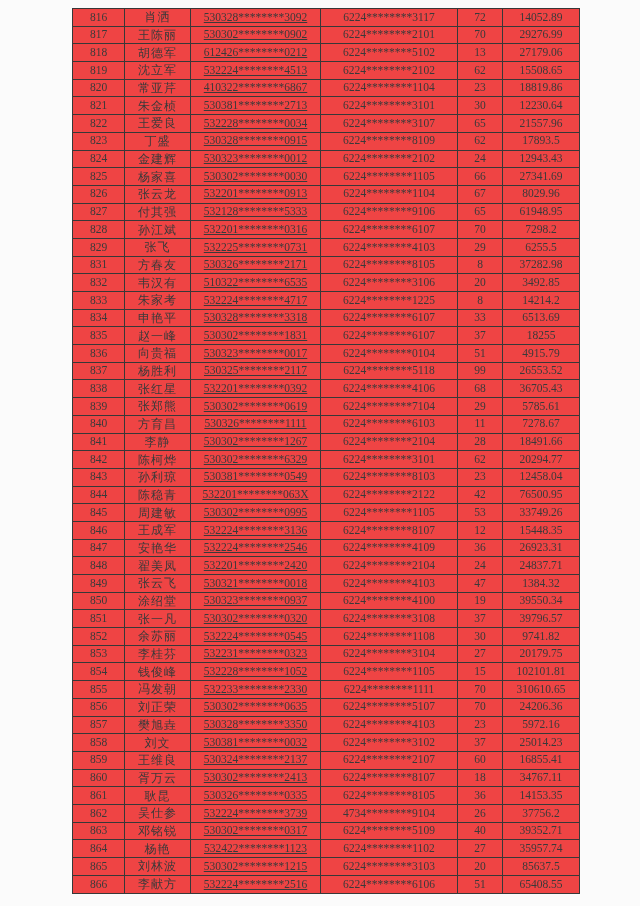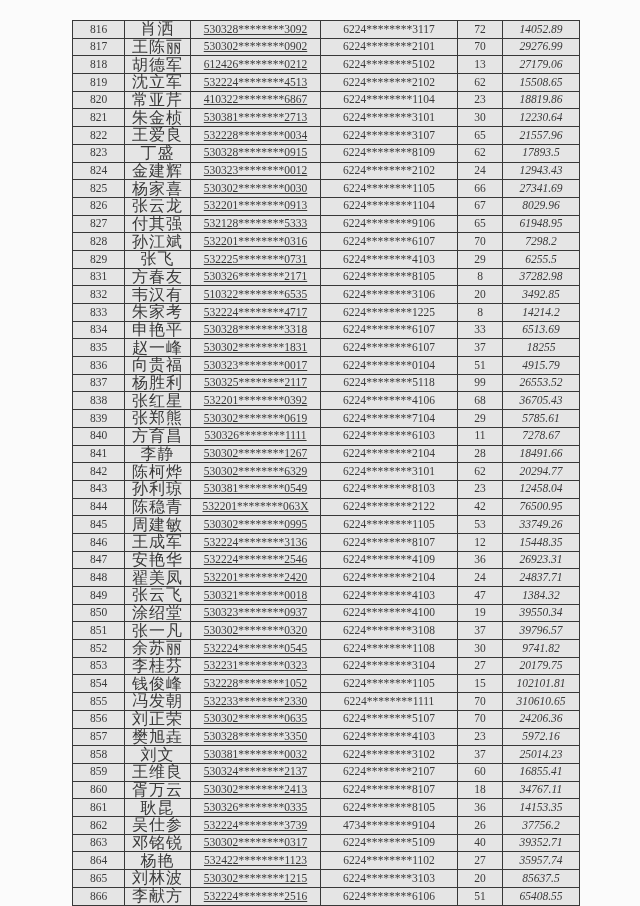--- a/index.html
+++ b/index.html
@@ -12,49 +12,49 @@
     overflow: hidden;
   }
   .page {
     position: relative;
     width: 640px;
     height: 906px;
   }
   .records-table {
     position: absolute;
     left: 72px;
-    top: 20px;
+    top: 8px;
     width: 501px;
     height: 885px;
     display: table;
     table-layout: fixed;
     border-collapse: collapse;
-    background: #e5e5e5;
+    background: #ef4444;
   }
   .trow {
     display: table-row;
   }
   .tcell {
     display: table-cell;
     border: 1px solid #383838;
     text-align: center;
     vertical-align: middle;
     font-size: 11.5px;
     color: #3a3a3a;
     white-space: nowrap;
     overflow: hidden;
     padding: 0;
     line-height: 1;
   }
   .col-no    { width: 51px;  }
-  .col-name  { width: 65px;  font-size: 16px; letter-spacing: 1px; }
+  .col-name  { width: 65px;  font-size: 12px; letter-spacing: 1px; }
   .col-id    { width: 129px; text-decoration: underline; }
   .col-card  { width: 136px; border-radius: 7px; }
   .col-count { width: 44px;  }
-  .col-amt   { width: 76px; font-style: italic;  }
+  .col-amt   { width: 76px;  }
 </style>
 </head>
 <body>
 
 <div class="page">
   <div class="records-table" id="records-table">
       <div class="trow">
         <div class="tcell col-no">816</div>
         <div class="tcell col-name">肖洒</div>
         <div class="tcell col-id">530328********3092</div>

